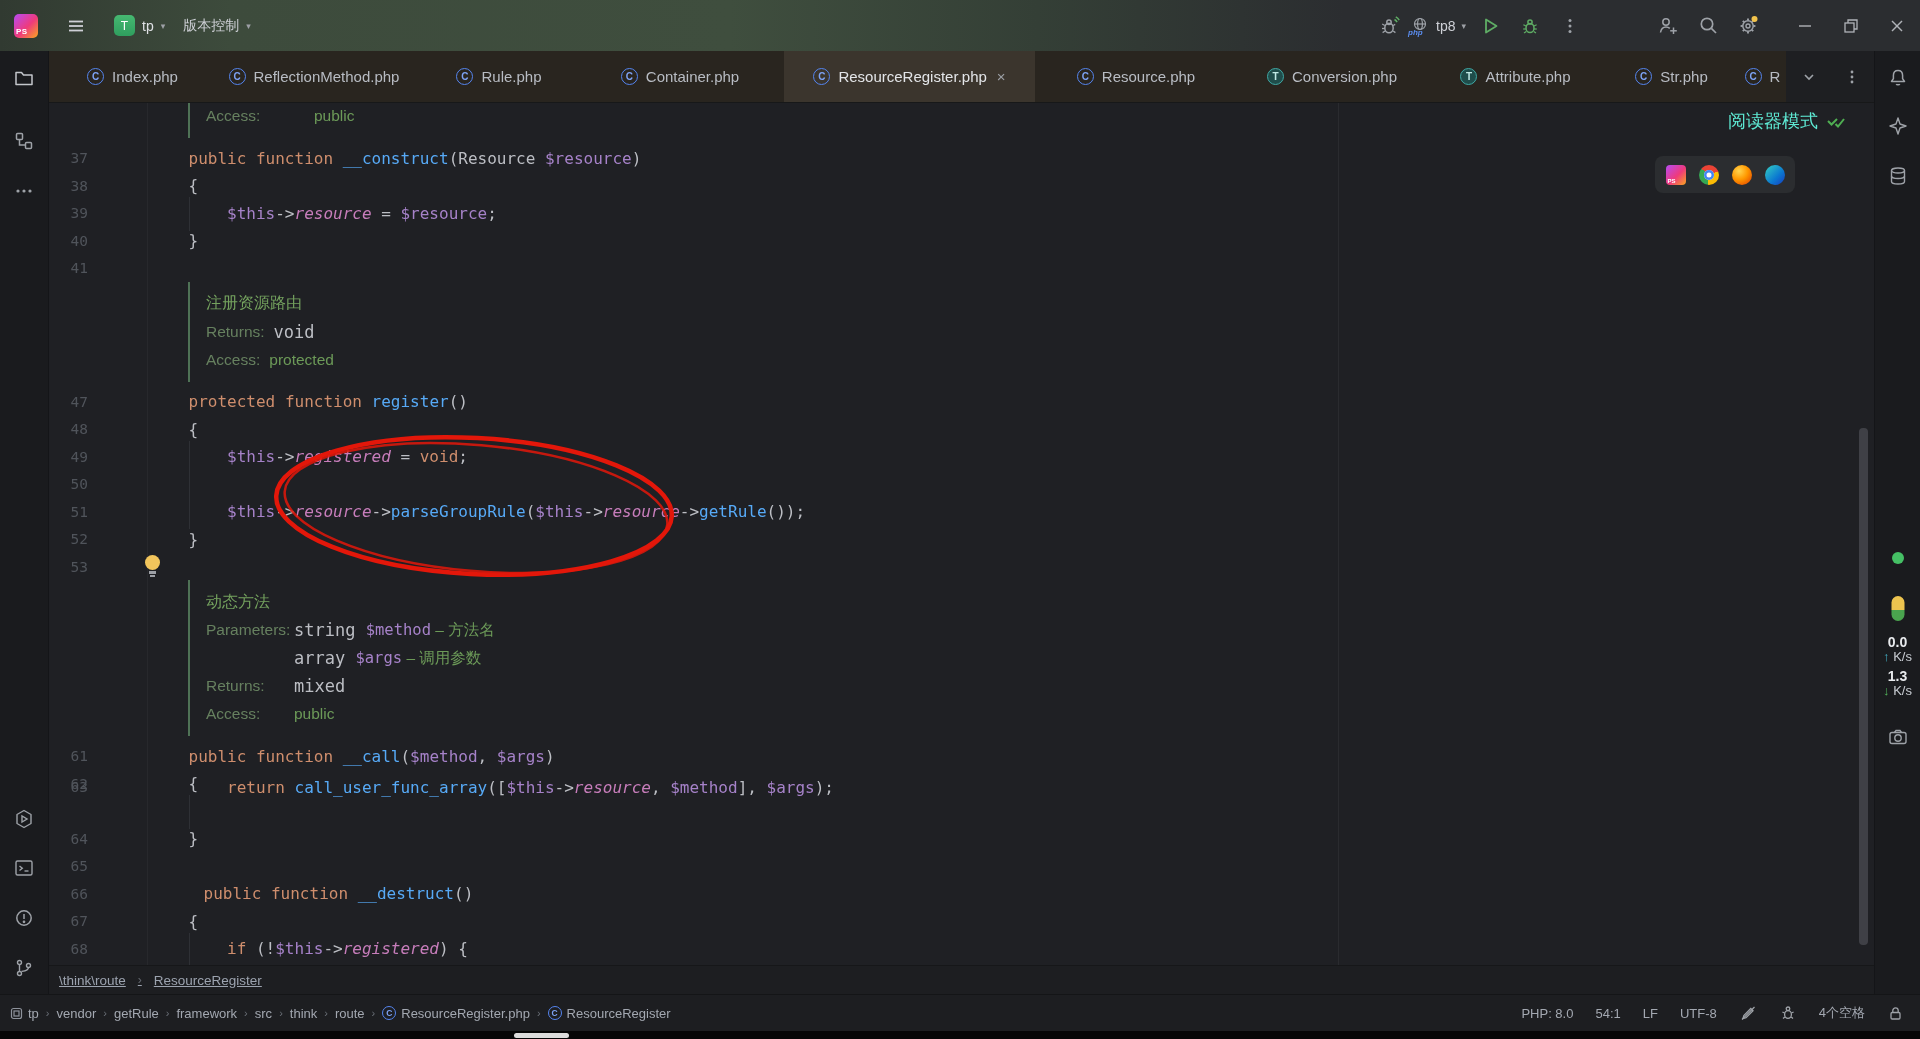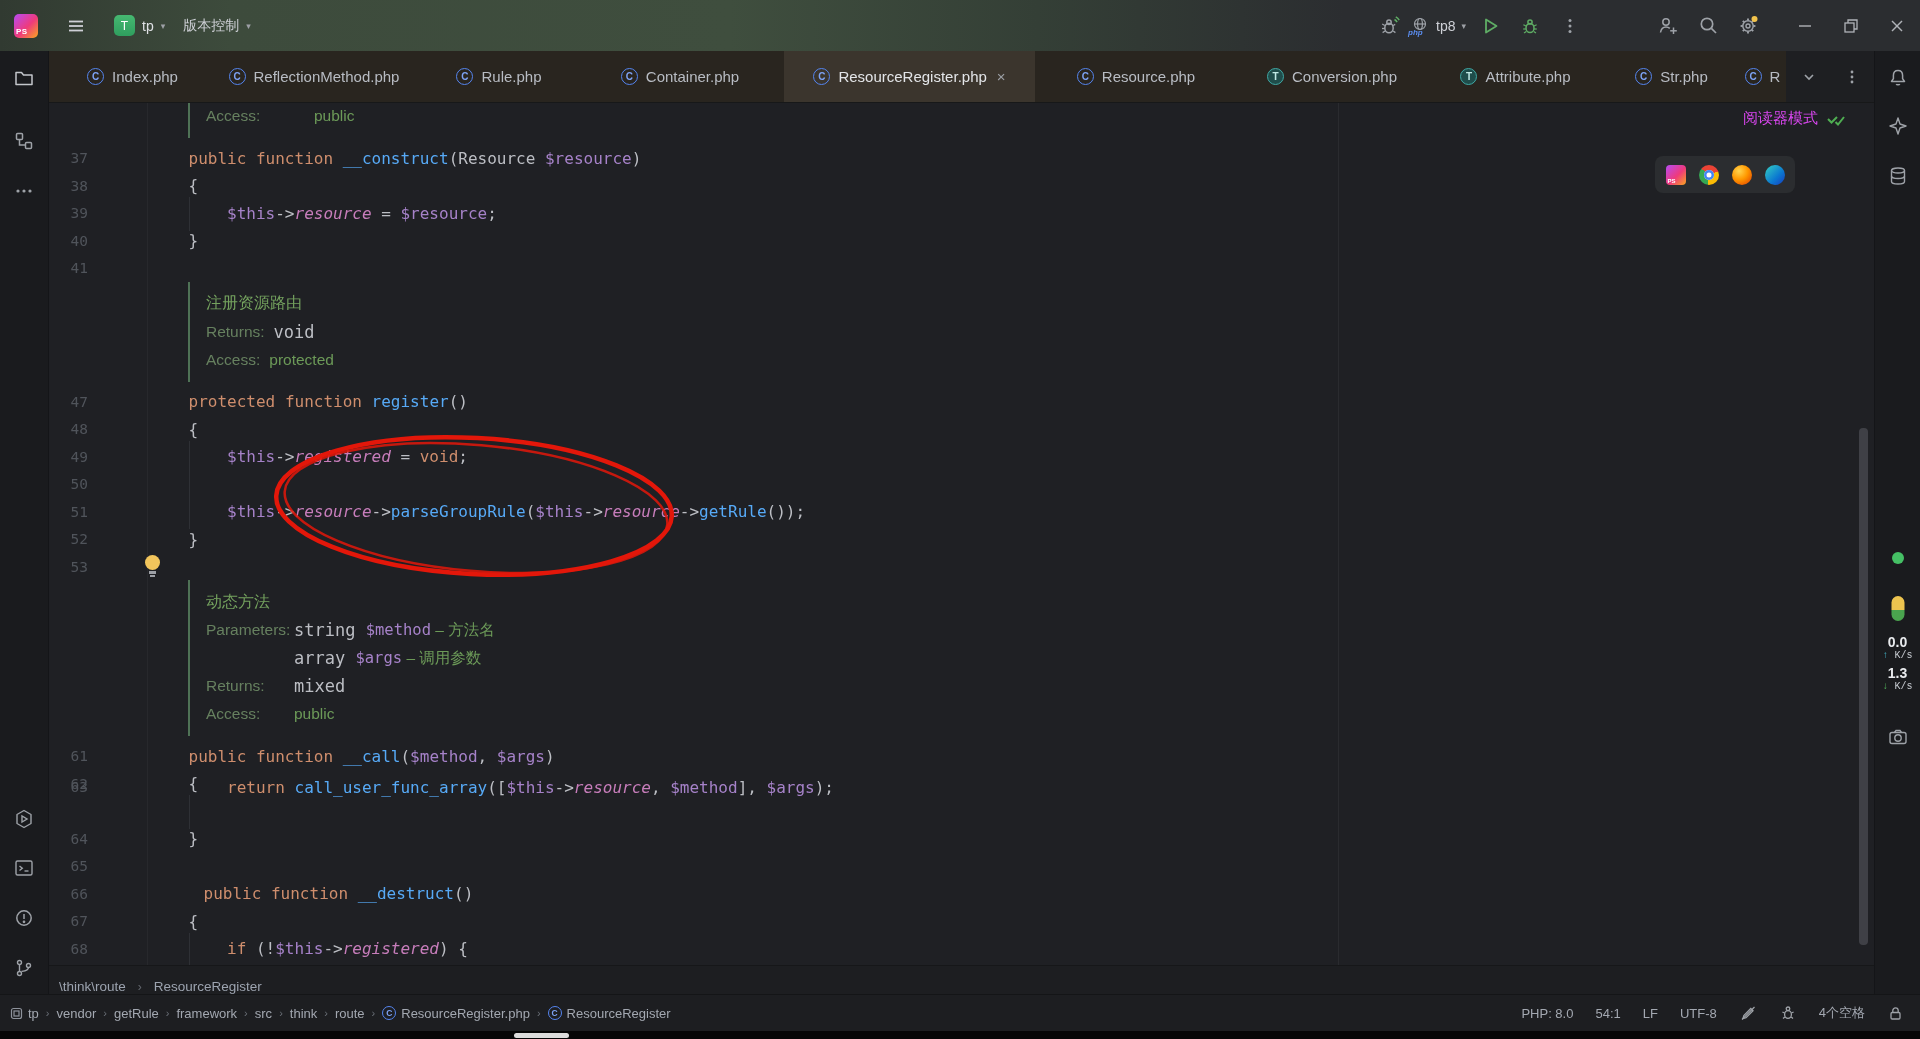--- a/index.html
+++ b/index.html
@@ -72,45 +72,45 @@
   #bulb { position:absolute; left:94px; width:18px; height:24px; }
   #bulb .b1 { width:15px; height:15px; border-radius:50%; background:#f2c55c; margin:0 auto; }
   #bulb .b2 { width:7px; height:3px; background:#9da0a6; margin:1px auto 0; }
   #bulb .b3 { width:5px; height:2px; background:#9da0a6; margin:1px auto 0; }
 
   #annot { position:absolute; inset:0; pointer-events:none; }
   #scrollthumb { position:absolute; right:6px; top:325px; width:9px; height:517px;
                  background:#45474c; border-radius:4px; opacity:.85; }
 
   #readermode { position:absolute; top:6px; right:28px; display:flex; align-items:center; gap:8px; }
-  #readermode .rm-label { color:#d946ef; font-size:15px; }
+  #readermode .rm-label { color:#5eead4; font-size:18px; }
   #browserbar { position:absolute; top:53px; left:1606px; width:140px; height:37px; background:#2b2d30;
                 border-radius:8px; display:flex; align-items:center; justify-content:center; gap:13px; }
   .br-ic { width:20px; height:20px; border-radius:50%; position:relative; }
   .br-ps { border-radius:4px; background:linear-gradient(135deg,#b74bf5 0%,#ef3a7b 55%,#f9a71f 100%); }
   .br-ps span { position:absolute; left:2px; bottom:1px; font-size:6px; font-weight:bold; color:#fff; }
   .br-chrome { background:conic-gradient(from -50deg,#ea4335 0 33%,#fbbc05 0 66%,#34a853 0 100%); }
   .br-chrome::after { content:""; position:absolute; inset:5px; border-radius:50%; background:#fff;
                       box-shadow:inset 0 0 0 2.5px #4285f4; }
   .br-ff { background:radial-gradient(circle at 35% 30%,#ffd54f,#ff9800 45%,#e65100 85%); }
   .br-edge { background:linear-gradient(135deg,#35d0c2,#0b78d1 60%,#173bbd); }
 
   
   #green-dot { position:absolute; left:50%; transform:translateX(-50%); top:501px; width:12px; height:12px;
                border-radius:50%; background:#45c065; }
   #shield { position:absolute; left:50%; transform:translateX(-50%); top:545px; width:13px; height:25px;
             border-radius:7px; background:linear-gradient(180deg,#edc44f 0 55%,#4aa44e 55% 100%); }
   #netmon { position:absolute; left:0; right:0; top:583px; text-align:center; line-height:1.15; }
   .nm-val { color:#e8eaed; font-size:14px; font-weight:bold; }
-  .nm-unit { font-size:10px; color:#c8ccd2; margin-bottom:3px;font-family:Liberation Mono, monospace; }
+  .nm-unit { font-size:13px; color:#c8ccd2; margin-bottom:3px; }
   .nm-unit .up { color:#43b0c4; } .nm-unit .down { color:#52b35a; }
 
   
   #crumbbar { height:29px; background:#1d1e21; border-top:1px solid #161719; display:flex;
-              align-items:flex-end; gap:12px; padding-left:10px; font-size:13.5px; color:#9ca3af; }
+              align-items:center; gap:12px; padding-left:10px; font-size:13.5px; color:#9ca3af;text-decoration:underline; }
   .crumb-sep { color:#63676e; font-size:12px; }
 
   
   #statusbar { height:37px; background:#1d1e21; border-top:1px solid #141517; display:flex;
                align-items:center; font-size:13px; color:#a3a8b1; padding:0 16px 0 10px; }
   #statuspath { display:flex; align-items:center; gap:7px; flex:1; min-width:0; }
   #statuspath .sep { color:#6b7078; font-size:11px; }
   .sp-item { display:flex; align-items:center; gap:5px; }
   .ic-sm { width:14px; height:14px; border-radius:50%; border:1.2px solid #5585f0; color:#7ea3f5;
            font-size:8.5px; font-weight:bold; display:inline-flex; align-items:center; justify-content:center; }

